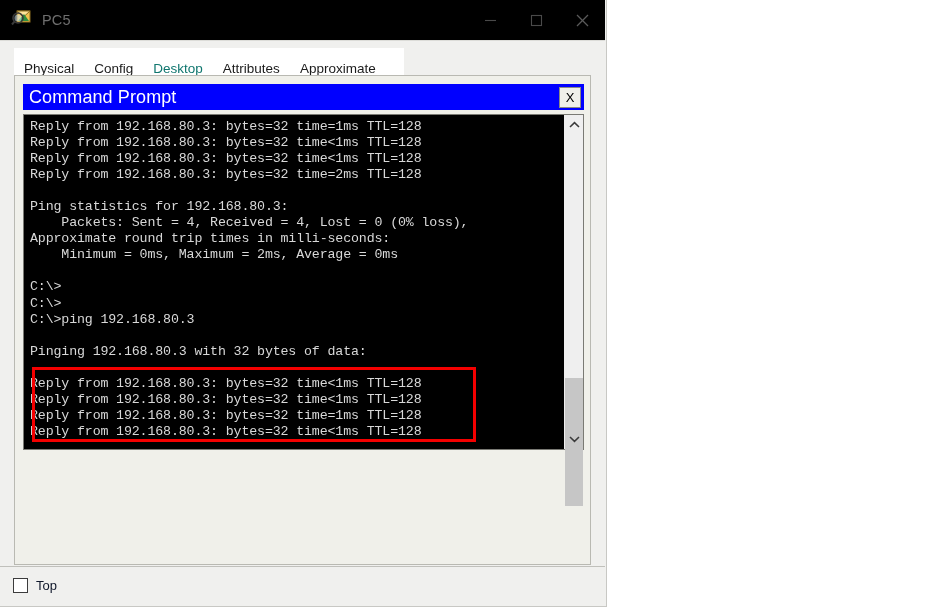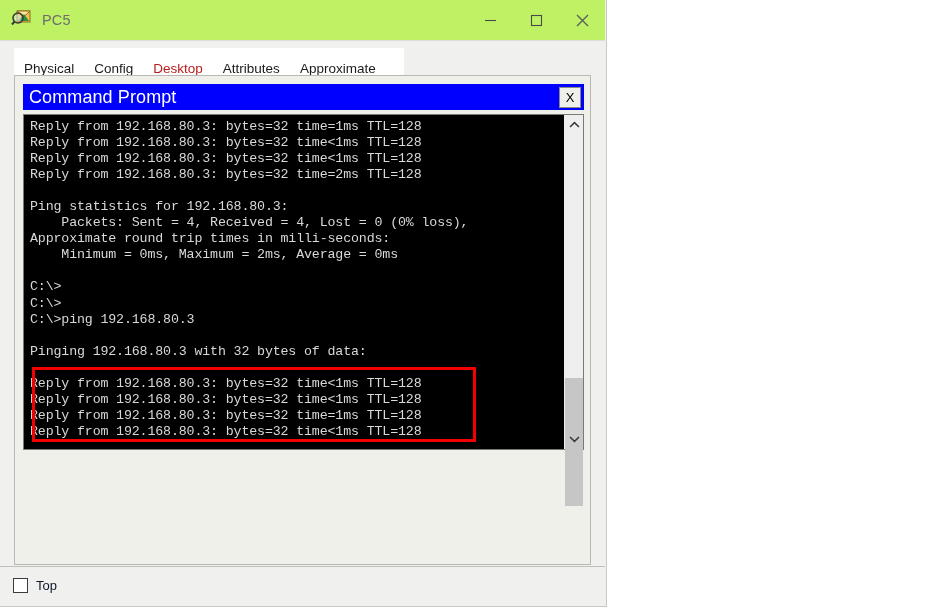--- a/index.html
+++ b/index.html
@@ -15,21 +15,21 @@
   
   .window {
     position: absolute; left: 0; top: 0;
     width: 607px; height: 607px;
     background: #f0f0ee;
     border: 1px solid #c8c8c4;
     border-left: none; border-top: none;
   }
   .titlebar {
     position: absolute; left:0; top:0; width: 605px; height: 41px;
-    background: #bef264;
+    background: #000000;
     border-bottom: 1px solid #dcdcd8;
     display: flex; align-items: center;
   }
   .app-icon {
     position: relative; width: 22px; height: 22px; margin-left: 11px; flex: none;
   }
   .title-text {
     margin-left: 9px; font-size: 14.5px; color: #6e6e6e; letter-spacing: .2px;
   }
   .win-ctrls { margin-left: auto; display: flex; height: 100%; }
@@ -42,21 +42,21 @@
   
   .tabstrip {
     position: absolute; left: 14px; top: 48px; width: 390px; height: 40px;
     background: #ffffff;
     display: flex; align-items: center;
   }
   .tab {
     height: 27px; padding: 0 10px; font-size: 13.5px; color: #1b1b1b;
     display: flex; align-items: center; position: relative; white-space: nowrap;
   }
-  .tab.active { color: #b91c1c; }
+  .tab.active { color: #0f766e; }
   .tab.active::after {
     content: ""; position: absolute; left: 4px; right: 4px; bottom: 0;
     height: 3px; background: #1a9fd4;
   }
 
   
   .panel {
     position: absolute; left: 14px; top: 75px; width: 577px; height: 490px;
     background: #f0f0ea; border: 1px solid #b9b9b2;
   }

